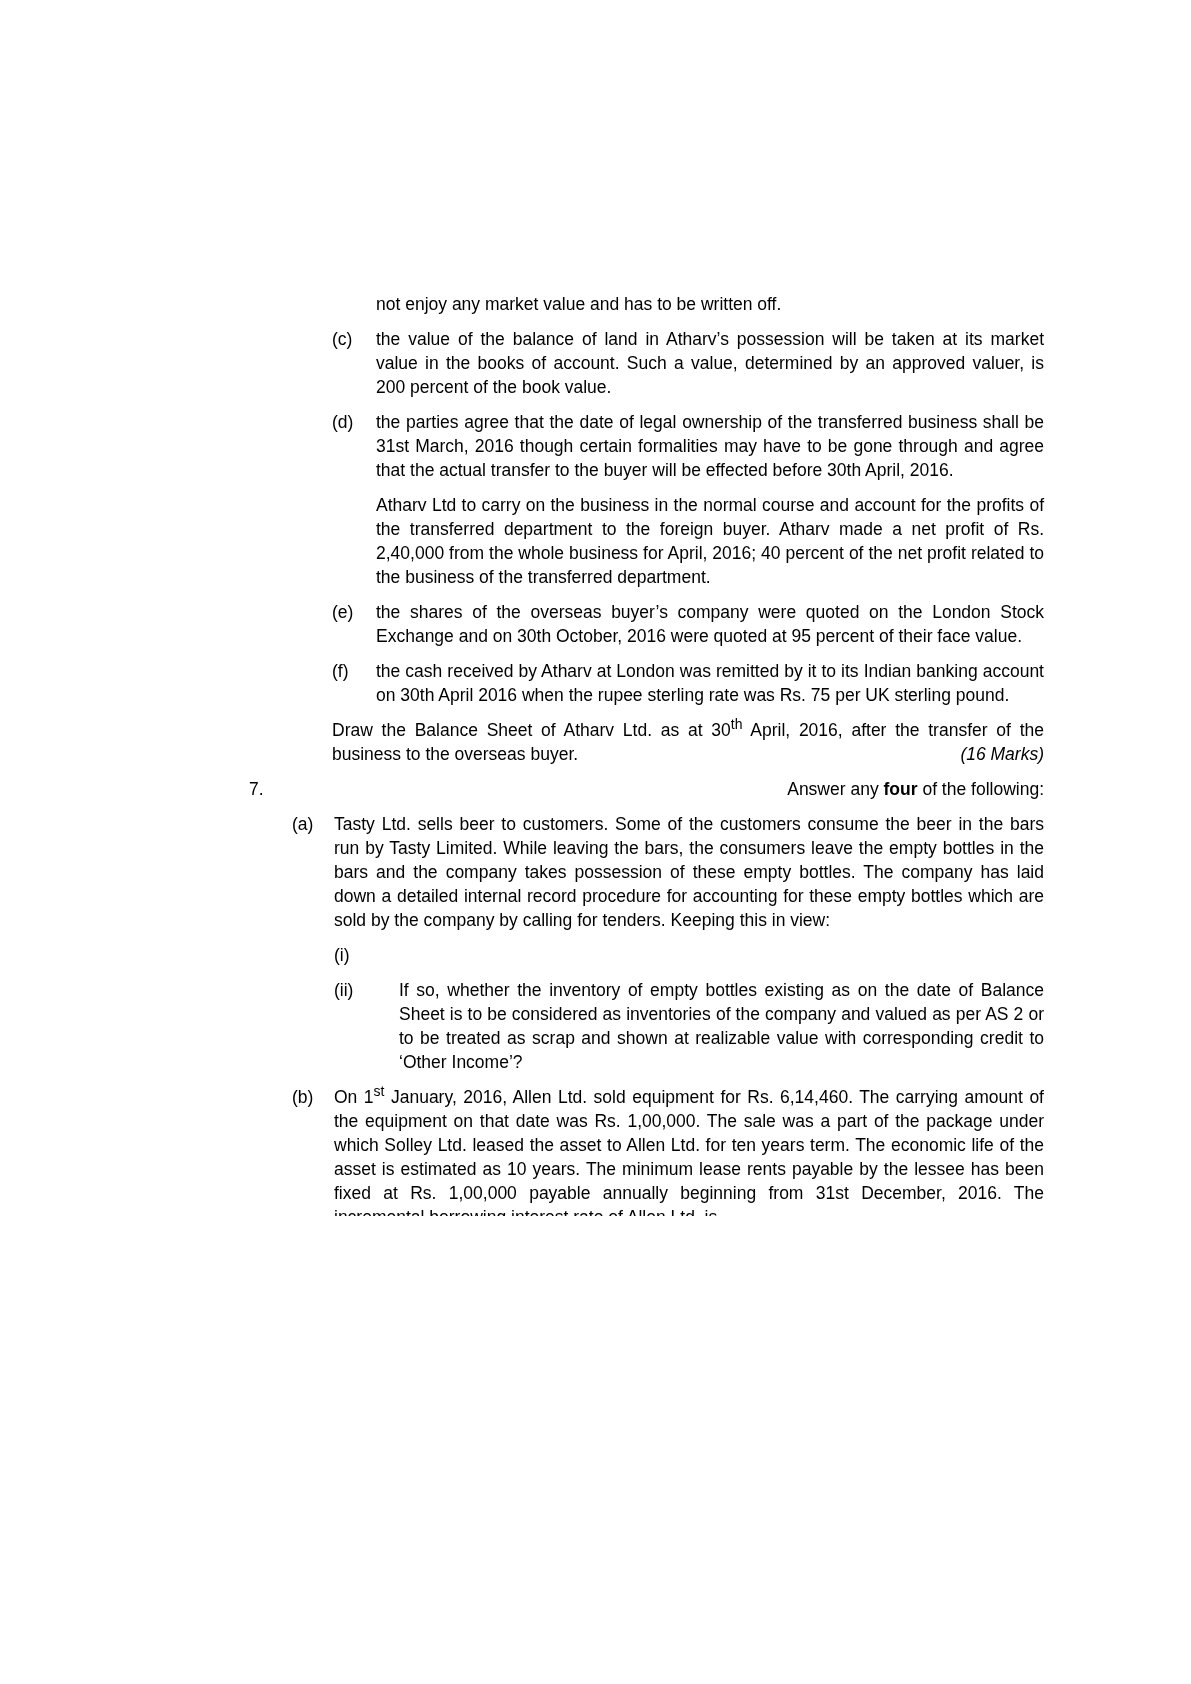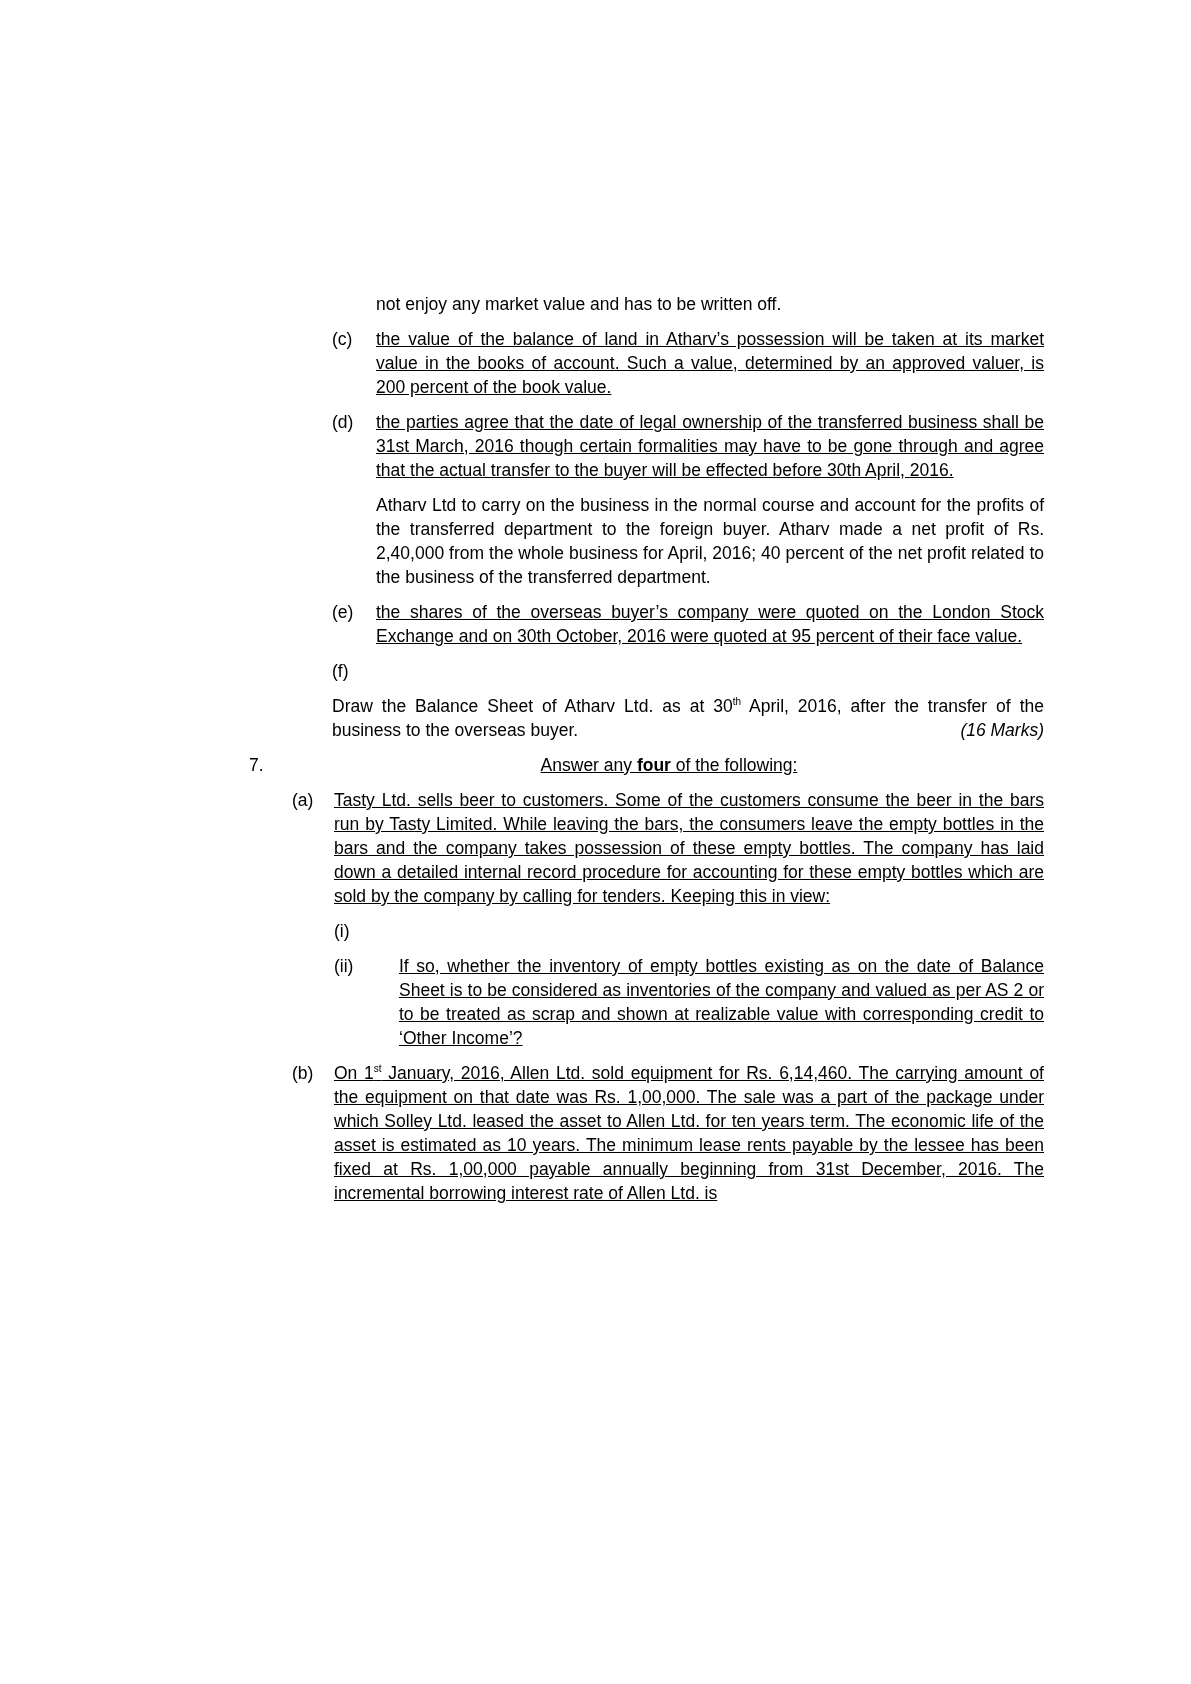--- a/index.html
+++ b/index.html
@@ -38,24 +38,24 @@
     font-style: italic;
   }
   
   .q-head .lbl { width: 45px; flex: 0 0 45px; }
   
   .q7-item { padding-left: 43px; }
   .q7-item .lbl { width: 42px; flex: 0 0 42px; }
   
   .sub-item { padding-left: 85px; }
   .sub-item .lbl { width: 65px; flex: 0 0 65px; }
-  .txt { flex: 1 1 auto; text-align: justify; text-decoration: underline; }
-  .txt.no-justify { text-align: center; }
+  .txt { flex: 1 1 auto; text-align: justify; }
+  .txt.no-justify { text-align: right; }
   sup {
-    font-size: 10px;
+    font-size: 14px;
     line-height: 0;
     vertical-align: super;
   }
   .bold { font-weight: bold; }
   .page-number {
     position: absolute;
     left: 217px;
     top: 1394px;
     width: 795px;
     text-align: center;
@@ -93,20 +93,21 @@
 
     <p class="para note">Atharv Ltd to carry on the business in the normal course and account for the profits of the transferred department to the foreign buyer.  Atharv made a net profit of Rs. 2,40,000 from the whole business for April, 2016; 40 percent of the net profit related to the business of the transferred department.</p>
 
     <div class="row q6-item">
       <div class="lbl">(e)</div>
       <div class="txt">the shares of the overseas buyer’s company were quoted on the London Stock Exchange and on 30th October, 2016 were quoted at 95 percent of their face value.</div>
     </div>
 
     <div class="row q6-item">
       <div class="lbl">(f)</div>
+      <div class="txt">the cash received by Atharv at London was remitted by it to its Indian banking account on 30th April 2016 when the rupee sterling rate was Rs. 75 per UK sterling pound.</div>
     </div>
 
     <p class="para closing"><span>Draw the Balance Sheet of Atharv Ltd. as at 30</span><sup>th</sup><span> April, 2016, after the transfer of the business to the overseas buyer.</span><span class="marks">(16 Marks)</span></p>
 
     <div class="row q-head">
       <div class="lbl">7.</div>
       <div class="txt no-justify"><span>Answer any </span><span class="bold">four</span><span> of the following:</span></div>
     </div>
 
     <div class="row q7-item">

